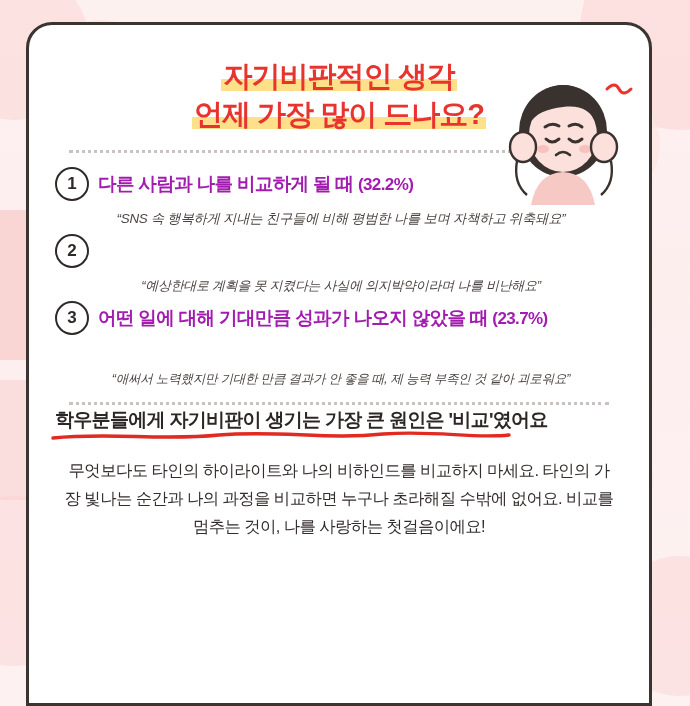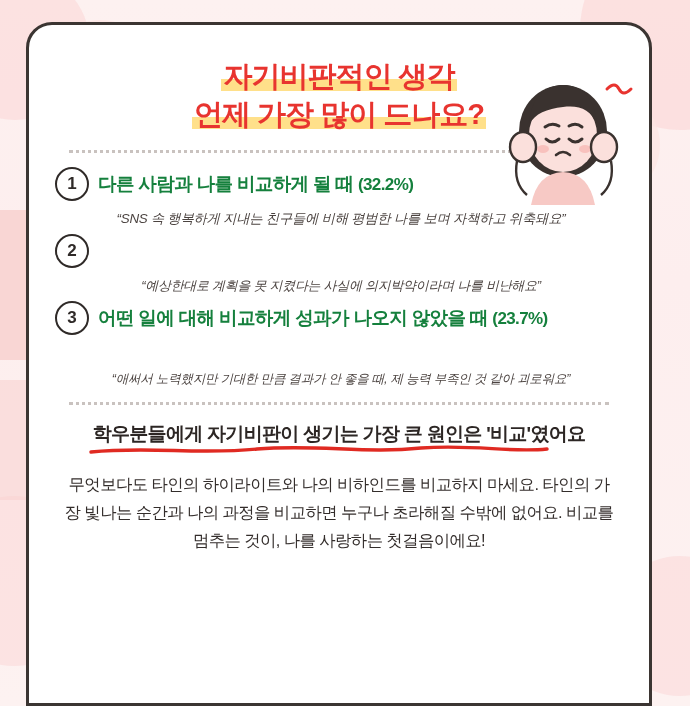--- a/index.html
+++ b/index.html
@@ -117,21 +117,21 @@
     align-items: center;
     justify-content: center;
     font-size: 17px;
     font-weight: bold;
     color: #2f2a28;
     background: #fff;
   }
   .item-title {
     font-size: 18.5px;
     font-weight: bold;
-    color: #15803d;
+    color: #a21caf;
     letter-spacing: -0.6px;
     white-space: nowrap;
   }
   .item-title .pct {
     font-weight: bold;
     font-size: 17px;
   }
   .item-quote {
     margin: 9px 0 0 4px;
     font-family: Liberation Sans, sans-serif;
@@ -139,22 +139,21 @@
     color: #4b4340;
     letter-spacing: -0.3px;
     text-align: center;
     font-style: italic;
   }
   .item.q2 .item-quote { font-size: 13px; }
   .item.q3 .item-quote { font-size: 12.6px; margin-top: 36px; }
 
   
   .conclusion {
-    margin: 16px 26px 0 26px;
-    text-align: center;
+    margin: 2px 26px 0 26px;
   }
   .conclusion-head {
     font-size: 19px;
     font-weight: bold;
     color: #2c2624;
     letter-spacing: -0.7px;
     display: inline-block;
     position: relative;
     padding-bottom: 7px;
   }
@@ -242,21 +241,21 @@
     <div class="item q2">
       <div class="item-head">
         <div class="circle-num">2</div>
       </div>
       <div class="item-quote">“예상한대로 계획을 못 지켰다는 사실에 의지박약이라며 나를 비난해요”</div>
     </div>
 
     <div class="item q3">
       <div class="item-head">
         <div class="circle-num">3</div>
-        <div class="item-title"><span>어떤 일에 대해 비교하게 성과가 나오지 않았을 때</span> <span class="pct">(23.7%)</span></div>
+        <div class="item-title"><span>어떤 일에 대해 기대만큼 성과가 나오지 않았을 때</span> <span class="pct">(23.7%)</span></div>
       </div>
       <div class="item-quote">“애써서 노력했지만 기대한 만큼 결과가 안 좋을 때, 제 능력 부족인 것 같아 괴로워요”</div>
     </div>
 
   </div>
 
   <div class="dots tight"></div>
 
   <div class="conclusion">
     <div class="conclusion-head">

